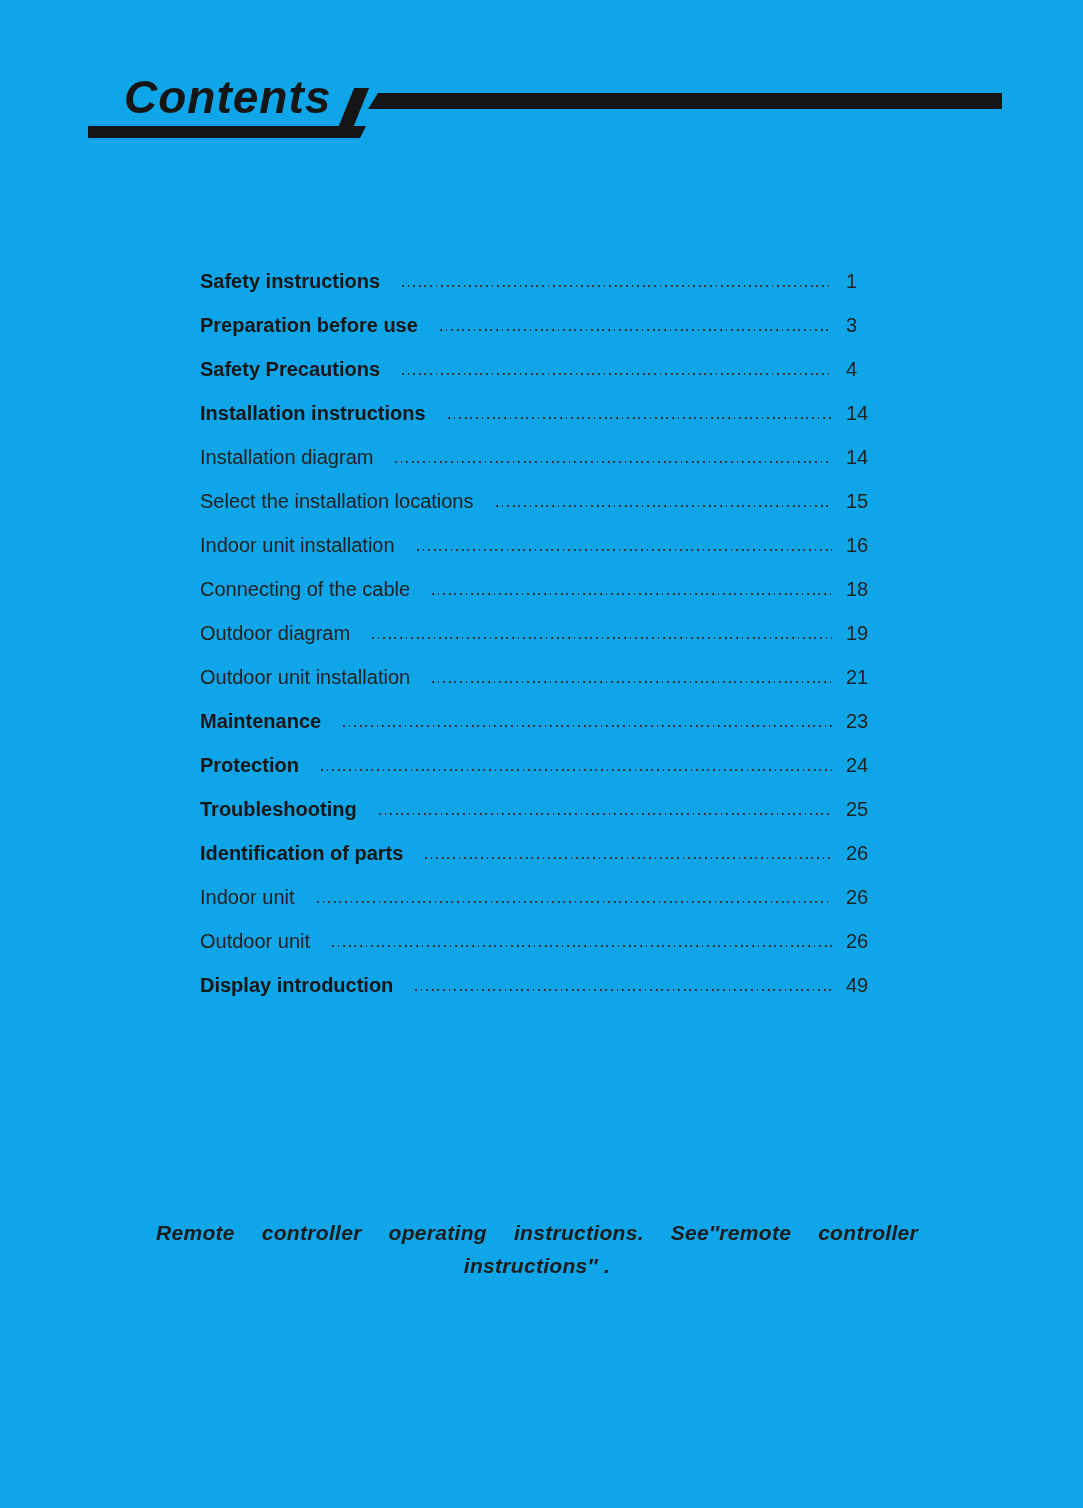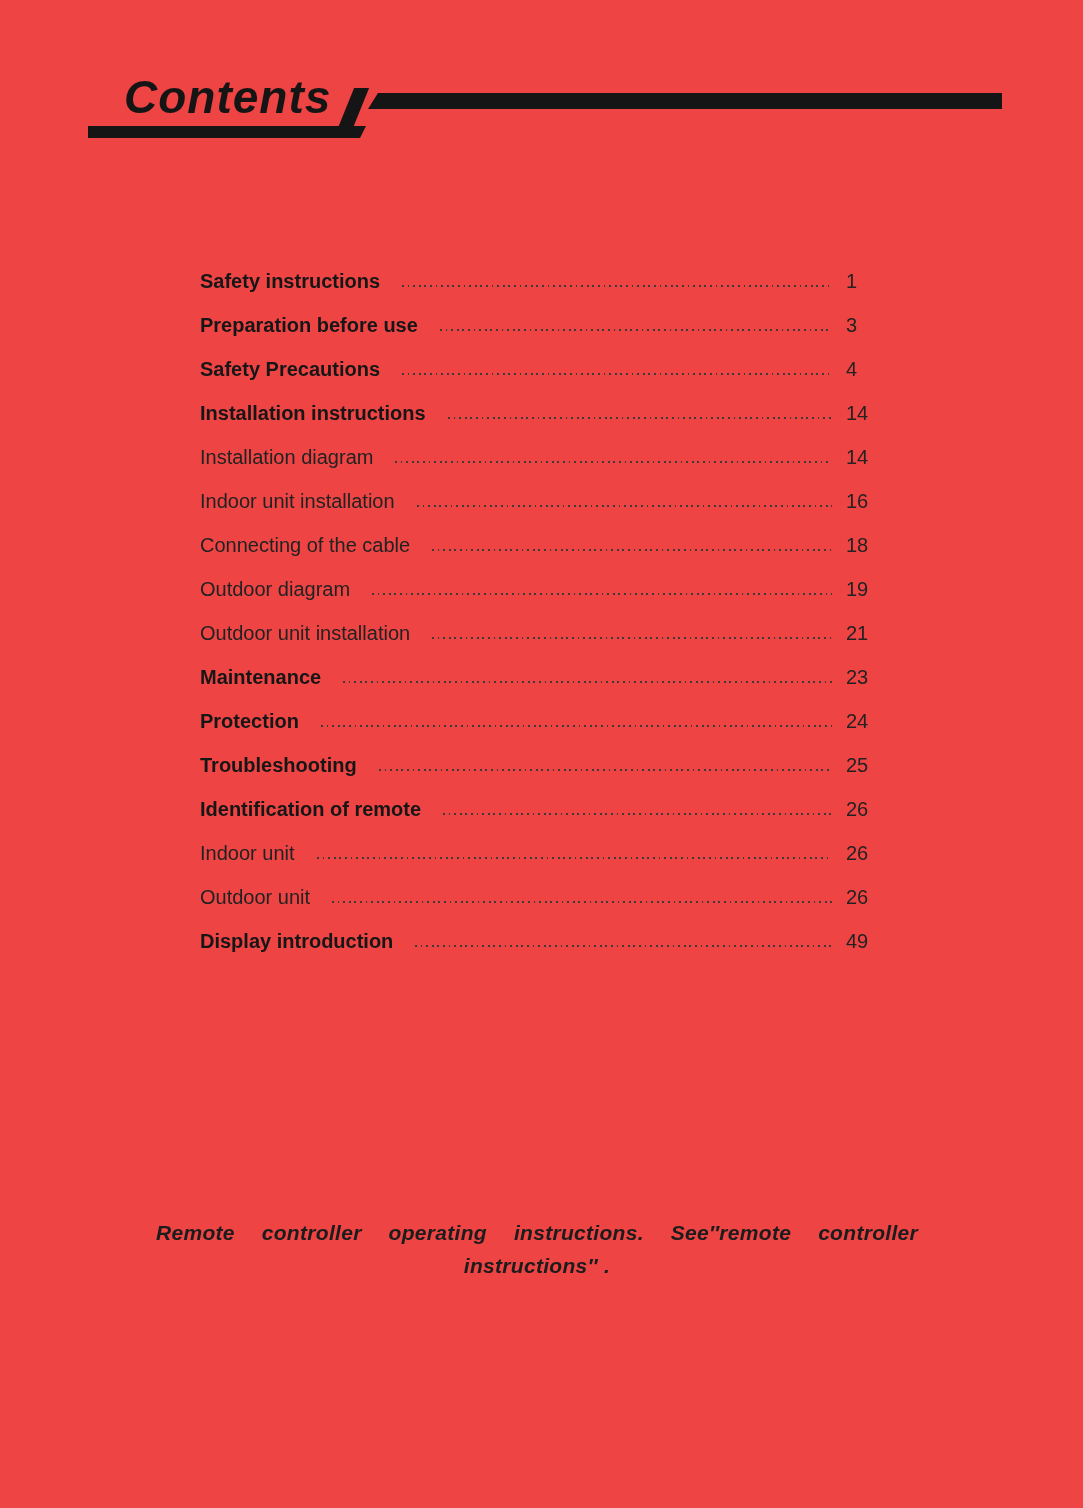--- a/index.html
+++ b/index.html
@@ -8,21 +8,21 @@
     width: 1083px;
     height: 1508px;
     position: relative;
     font-family: "Liberation Sans", sans-serif;
     color: #1a1a1a;
     overflow: hidden;
   }
   .page {
     position: absolute;
     inset: 0;
-    background: #ef4444;
+    background: #0ea5e9;
   }
 
   
   .masthead { position: absolute; left: 0; top: 0; width: 100%; height: 170px; }
   .masthead-title {
     position: absolute;
     left: 124px;
     top: 70px;
     font-size: 46px;
     font-weight: bold;
@@ -149,20 +149,25 @@
       <span class="toc-leader"></span>
       <span class="toc-page">14</span>
     </div>
 
     <div class="toc-row">
       <span class="toc-label">Installation diagram</span>
       <span class="toc-leader"></span>
       <span class="toc-page">14</span>
     </div>
 
+    <div class="toc-row">
+      <span class="toc-label">Select the installation locations</span>
+      <span class="toc-leader"></span>
+      <span class="toc-page">15</span>
+    </div>
 
     <div class="toc-row">
       <span class="toc-label">Indoor unit installation</span>
       <span class="toc-leader"></span>
       <span class="toc-page">16</span>
     </div>
 
     <div class="toc-row">
       <span class="toc-label">Connecting of the cable</span>
       <span class="toc-leader"></span>
@@ -194,21 +199,21 @@
       <span class="toc-page">24</span>
     </div>
 
     <div class="toc-row bold">
       <span class="toc-label">Troubleshooting</span>
       <span class="toc-leader"></span>
       <span class="toc-page">25</span>
     </div>
 
     <div class="toc-row bold">
-      <span class="toc-label">Identification of remote</span>
+      <span class="toc-label">Identification of parts</span>
       <span class="toc-leader"></span>
       <span class="toc-page">26</span>
     </div>
 
     <div class="toc-row">
       <span class="toc-label">Indoor unit</span>
       <span class="toc-leader"></span>
       <span class="toc-page">26</span>
     </div>
 

